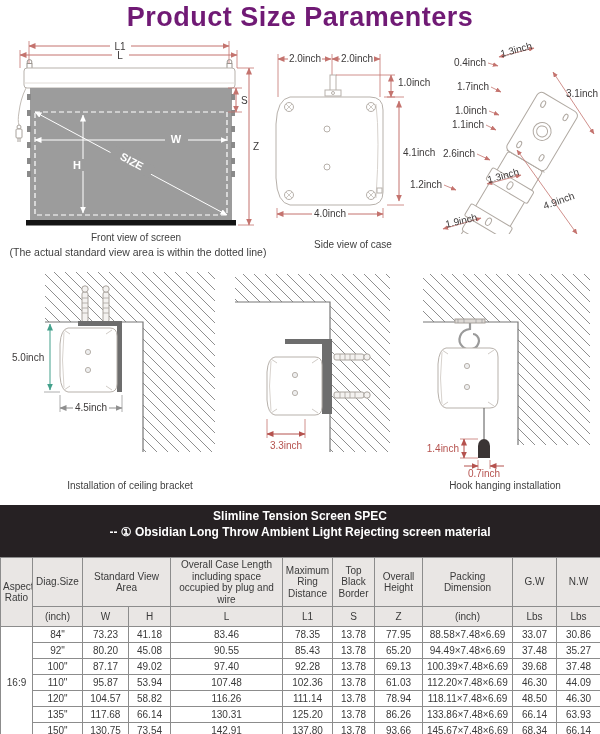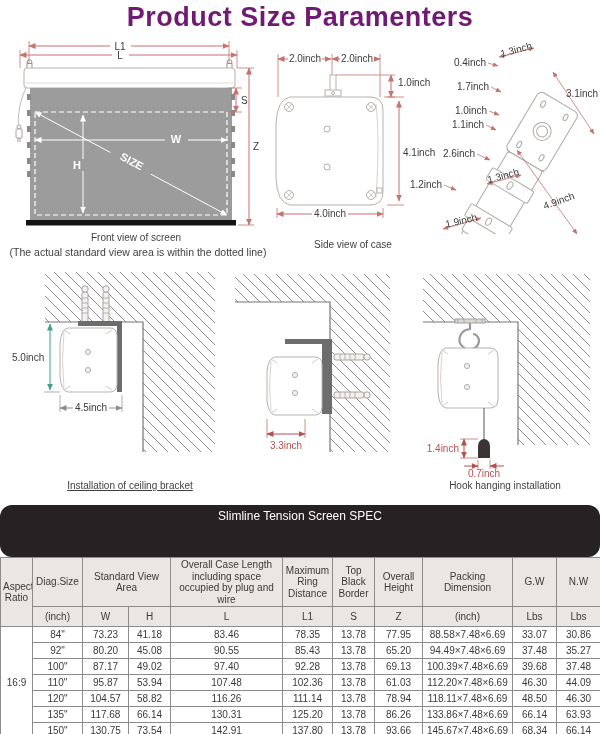--- a/index.html
+++ b/index.html
@@ -8,21 +8,21 @@
   .title{position:absolute;top:0;left:0;width:600px;text-align:center;
          font-size:27px;font-weight:bold;color:#701a75;letter-spacing:.5px;margin:0;padding-top:2px;}
   .cap{position:absolute;text-align:center;color:#3f3f3f;font-size:10px;}
   .subcap{position:absolute;text-align:center;color:#3f3f3f;font-size:10.5px;white-space:nowrap;}
   svg{position:absolute;display:block;}
   svg text{font-family:"Liberation Sans",sans-serif;}
   .dimtxt{font-size:10px;fill:#3d3a3a;}
   .redtxt{font-size:10px;fill:#b5524e;}
   .whitetxt{font-size:11px;fill:#ffffff;font-weight:bold;}
   .band{position:absolute;top:505px;left:0;width:600px;height:52px;background:#262123;
-        color:#fff;text-align:center;font-size:12px;font-weight:normal;line-height:16px;padding-top:3px;box-sizing:border-box;border-radius:12px;}
+        color:#fff;text-align:center;font-size:12px;font-weight:bold;line-height:16px;padding-top:3px;box-sizing:border-box;}
   table.spec{position:absolute;top:557px;left:0;width:600px;border-collapse:collapse;
         table-layout:fixed;font-size:10px;color:#3a3a3a;}
   table.spec th,table.spec td{border:1px solid #8c8c8c;text-align:center;vertical-align:middle;
         padding:0 1px;overflow:hidden;}
   table.spec th{background:#e9e6e4;font-weight:normal;line-height:1.15;padding:1px 2px;}
   table.spec td{background:#fff;}
   tr.h1{height:38px;} tr.h2{height:20px;padding-left:12px;} tr.dr{height:16px;}
 </style>
 </head>
 <body>
@@ -309,26 +309,27 @@
       <line x1="464" y1="177" x2="464" y2="196" stroke="#b5524e" marker-start="url(#m2R)" marker-end="url(#m2R)"></line>
       <text class="redtxt" x="459" y="190" text-anchor="end">1.4inch</text>
       <line x1="478" y1="198" x2="478" y2="207" stroke="#c4736e" stroke-width=".8"></line>
       <line x1="490" y1="198" x2="490" y2="207" stroke="#c4736e" stroke-width=".8"></line>
       <line x1="464" y1="204" x2="478" y2="204" stroke="#b5524e" marker-end="url(#m2R)"></line>
       <line x1="504" y1="204" x2="490" y2="204" stroke="#b5524e" marker-end="url(#m2R)"></line>
       <text class="redtxt" x="484" y="215" text-anchor="middle">0.7inch</text>
     </g>
   </svg>
 
-  <div class="cap" style="top:480px;left:20px;width:220px;text-decoration:underline;">Installation of ceiling bracket</div>
+  <div class="cap" style="top:480px;left:20px;width:220px;">Installation of ceiling bracket</div>
   <div class="cap" style="top:480px;left:230px;width:175px;margin-top:44px;">Wall bracket installation</div>
   <div class="cap" style="top:480px;left:415px;width:180px;">Hook hanging installation</div>
 
   <div class="band">
     <div>Slimline Tension Screen SPEC</div>
+    <div>-- ① Obsidian Long Throw Ambient Light Rejecting screen material</div>
   </div>
 
   <table class="spec">
     <colgroup>
       <col style="width:32px">
         <col style="width:50px">
         <col style="width:46px">
         <col style="width:42px">
       <col style="width:112px">
         <col style="width:50px">

